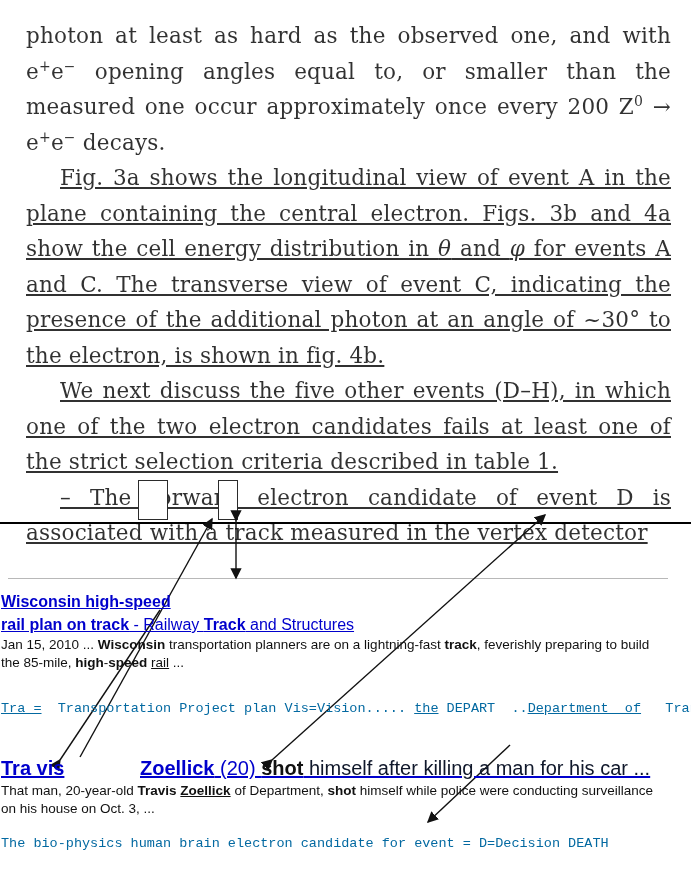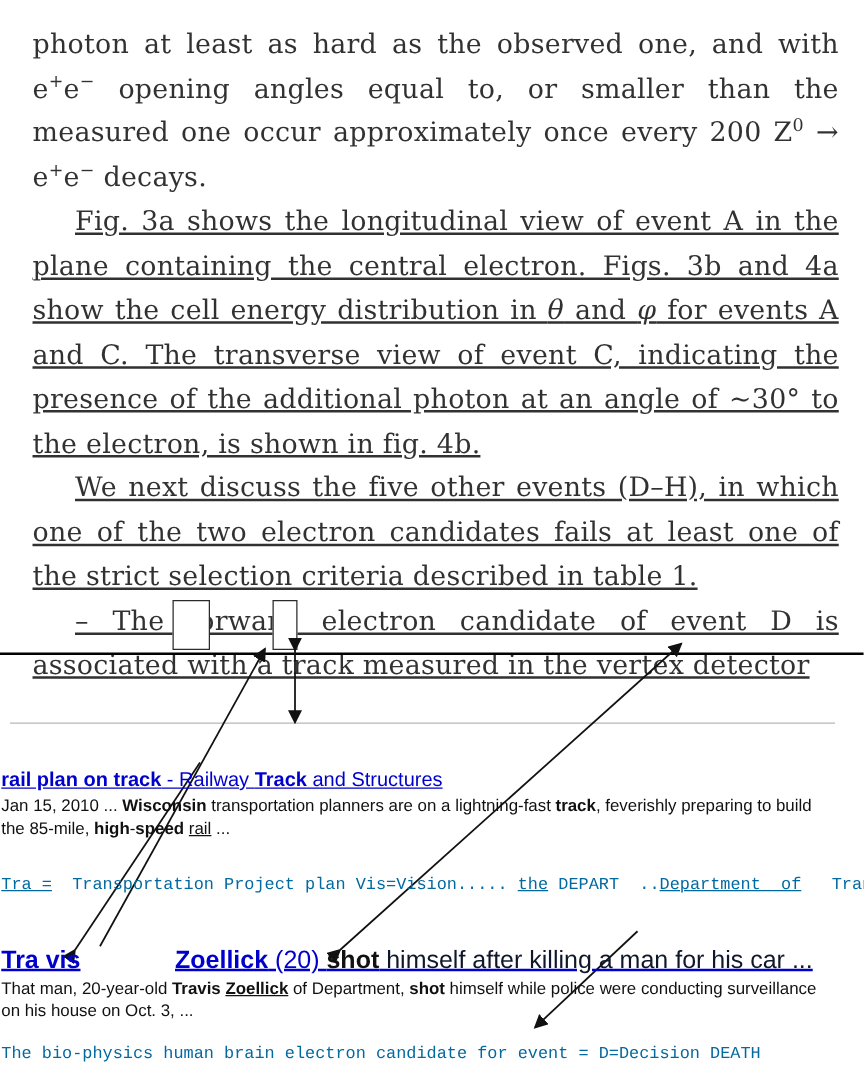--- a/index.html
+++ b/index.html
@@ -178,20 +178,21 @@
 
     <line x1="60" y1="760" x2="160" y2="610" stroke="#111" stroke-width="1.4" marker-start="url(#ah)"></line>
 
     <line x1="272" y1="760" x2="545" y2="515" stroke="#111" stroke-width="1.4" marker-start="url(#ah)" marker-end="url(#ah)"></line>
 
     <line x1="510" y1="745" x2="428" y2="822" stroke="#111" stroke-width="1.4" marker-end="url(#ah)"></line>
   </svg>
 
   <div class="serp">
 
+    <a class="result-title" style="left:1px; top:32px;">Wisconsin high-speed</a>
 
     <div class="result-title" style="left:1px; top:55px;">
       <span>rail plan on track</span><span class="plain"> - Railway </span><span>Track</span><span class="plain"> and Structures</span>
     </div>
 
     <div class="snippet" style="left:1px; top:76px; width:660px;">
       <span>Jan 15, 2010</span>
       <span>... <b>Wisconsin</b> transportation planners are on a lightning-fast <b>track</b>, feverishly preparing to build the 85-mile, <b>high</b>-<b>speed</b> <span class="u">rail</span> ...</span>
     </div>
 

